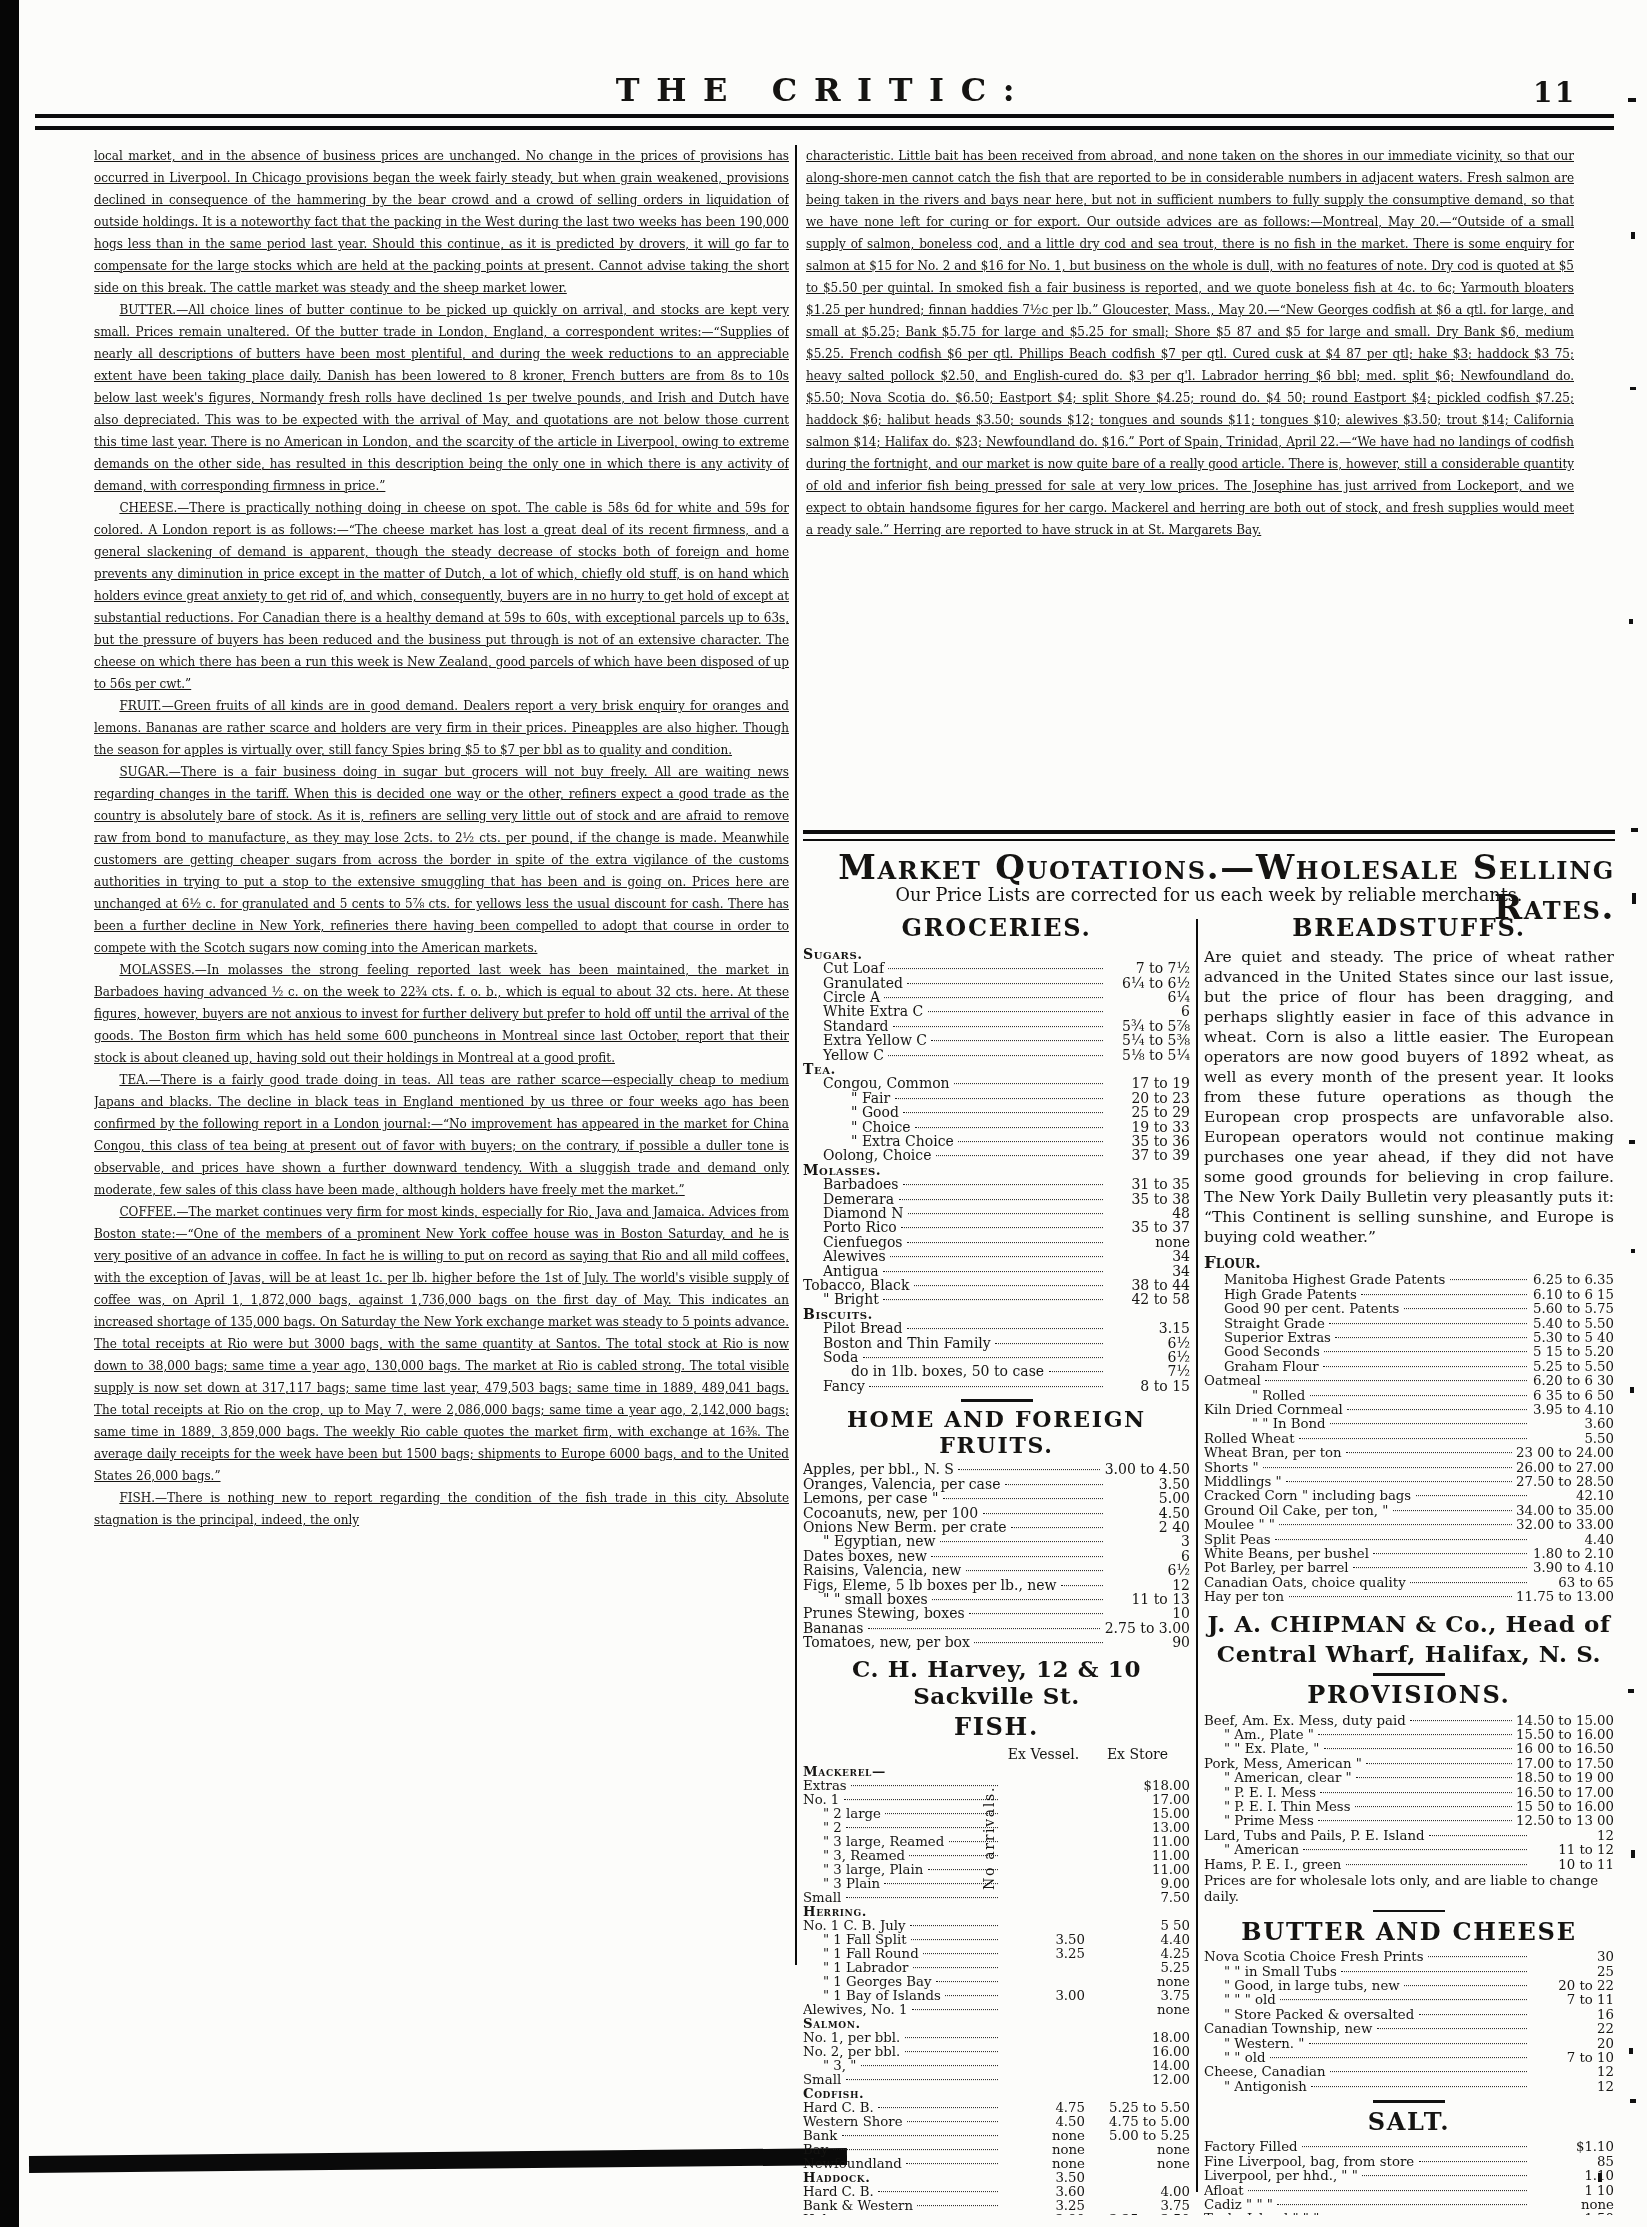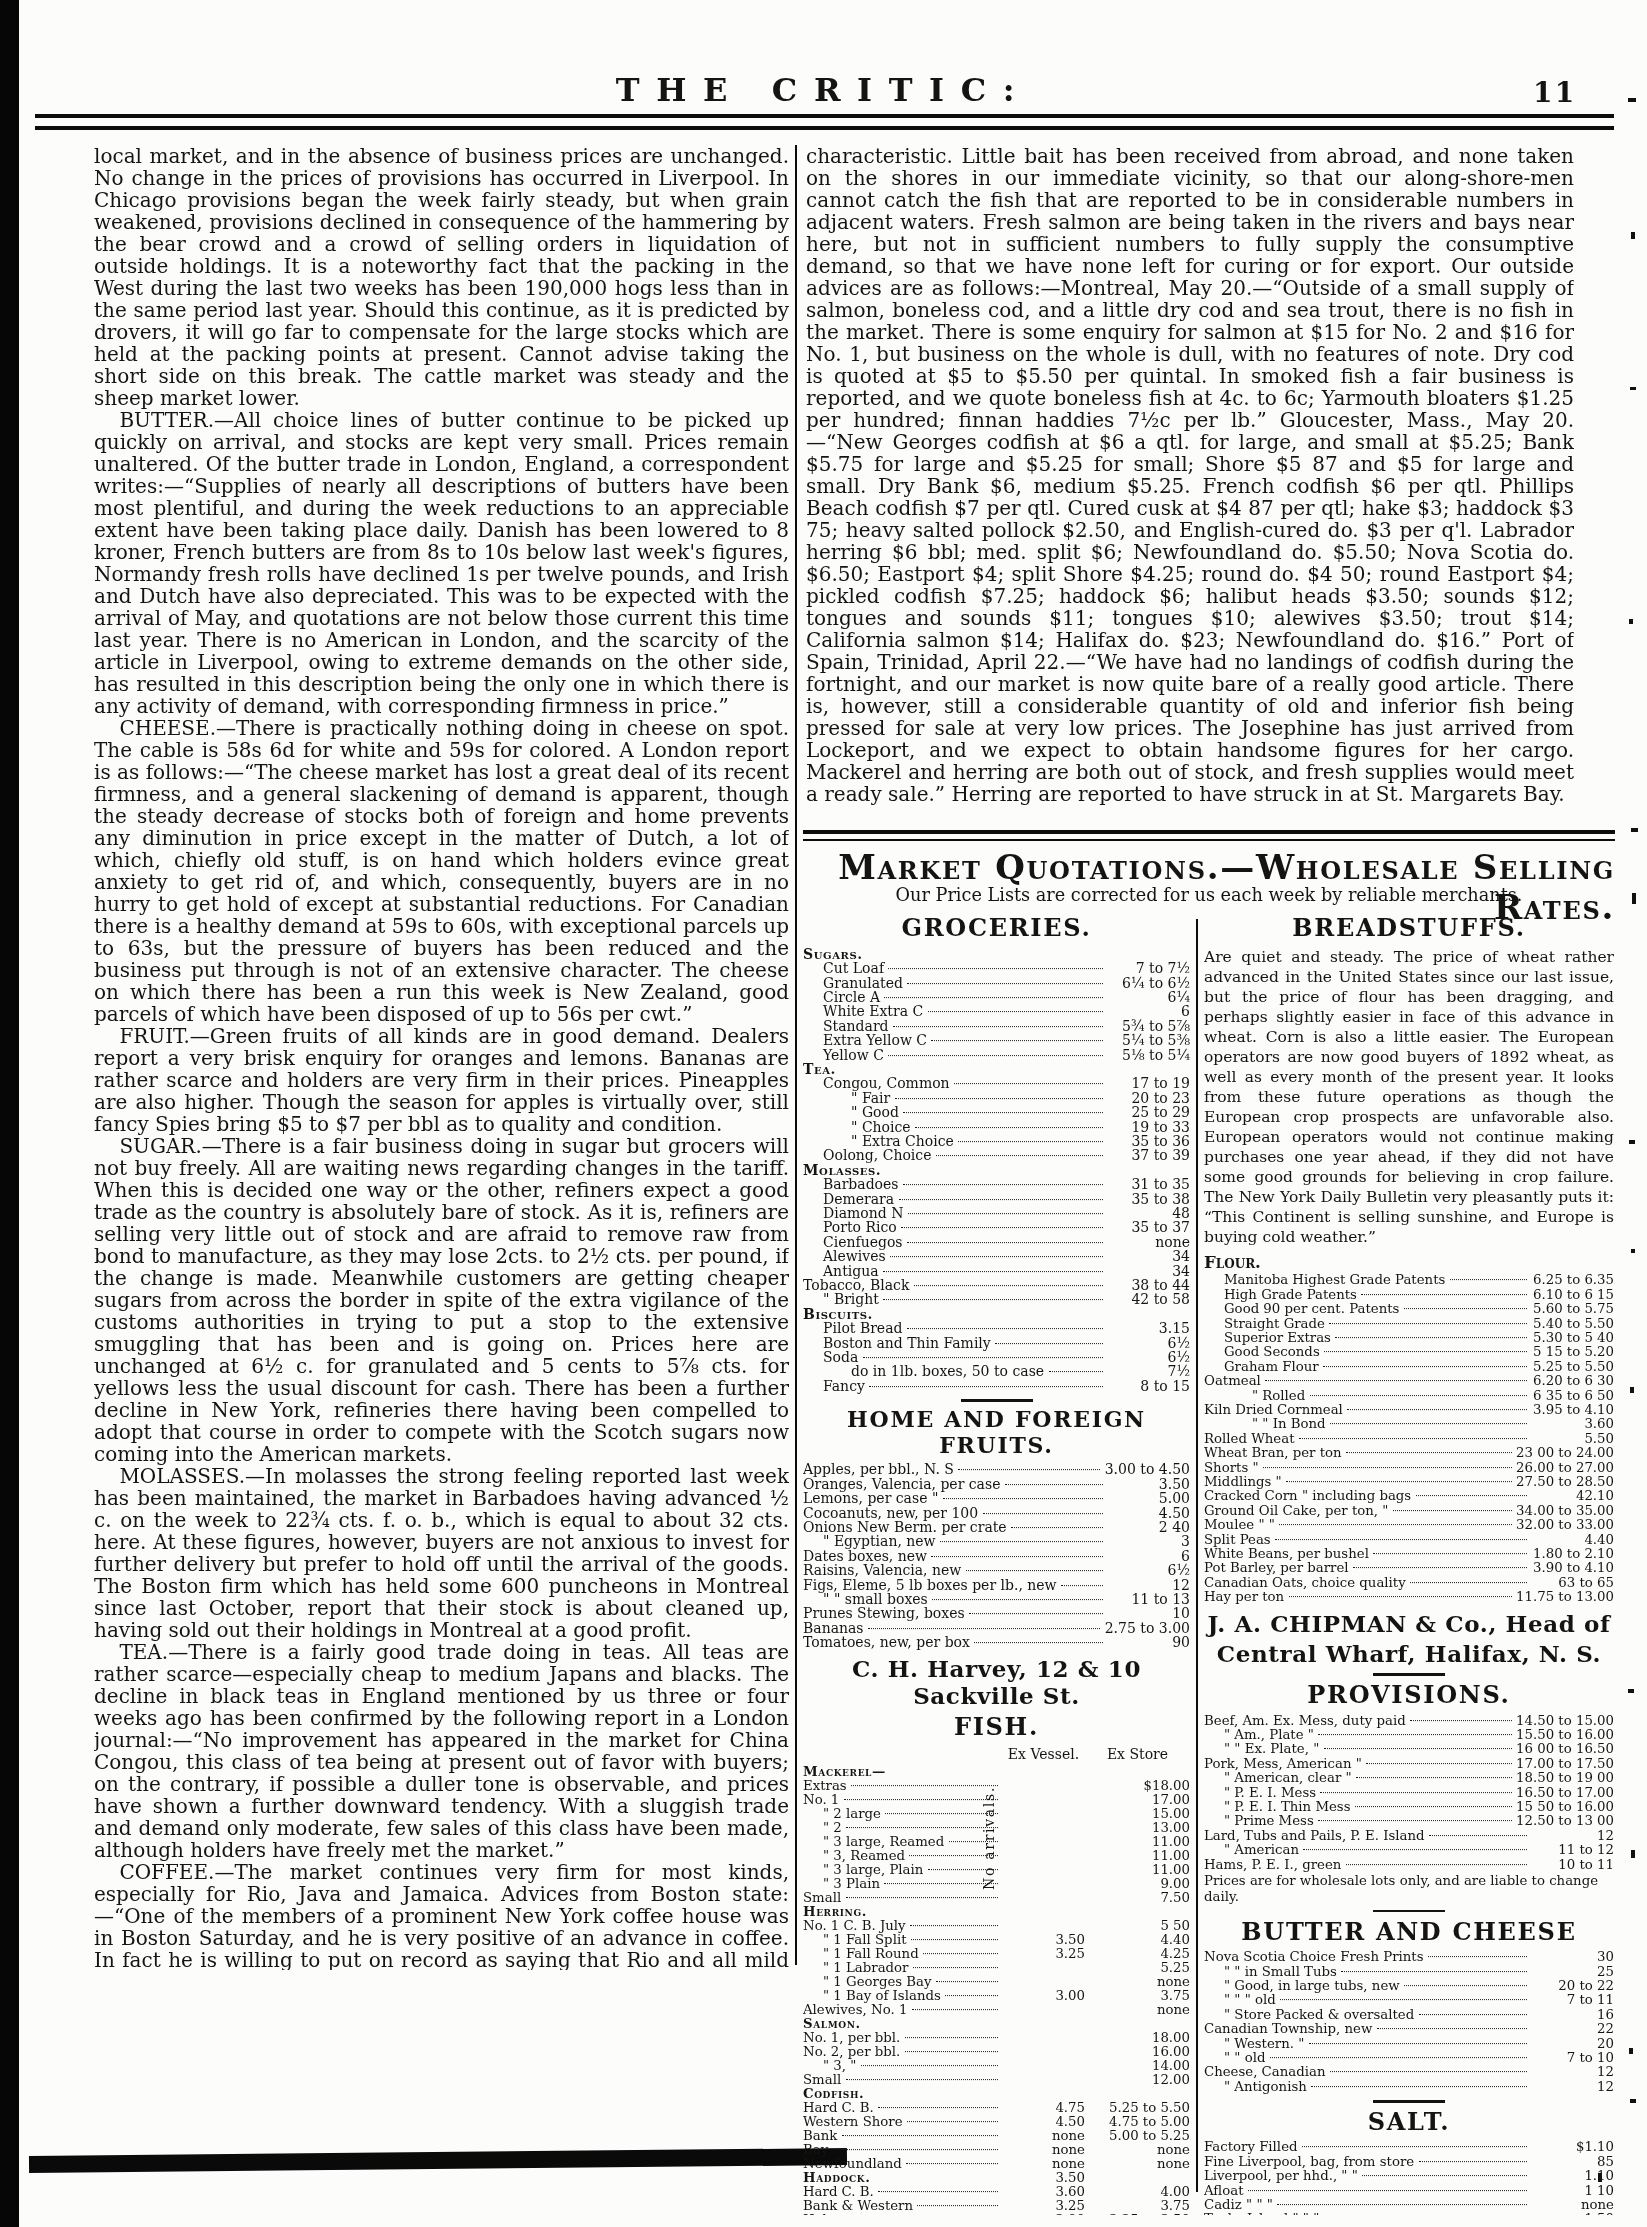--- a/index.html
+++ b/index.html
@@ -8,21 +8,21 @@
   
   .edge-bar{position:absolute;left:0;top:0;width:19px;height:2227px;background:#060606;}
   .bottom-smear{position:absolute;left:29px;top:2152px;width:818px;height:16.6px;background:#0a0a0a;transform:rotate(-0.55deg);}
   .speck{position:absolute;background:#111;}
   
   .masthead{position:absolute;top:71px;left:0;width:1647px;text-align:center;
             font-size:32px;font-weight:bold;letter-spacing:16.6px;}
   .pagenum{position:absolute;top:76px;left:1533px;font-size:28px;font-weight:bold;letter-spacing:2.2px;}
   .rule{position:absolute;background:#0c0c0c;}
   
-  .bodycol{position:absolute;font-size:20px;line-height:22px;text-align:justify;overflow:hidden;}
+  .bodycol{position:absolute;font-size:12px;line-height:22px;text-align:justify;overflow:hidden;text-decoration:underline;}
   .bodycol p{margin:0;text-indent:25.4px;}
   .bodycol p.noindent{text-indent:0;}
   #left-col{top:145px;left:94px;width:695px;height:1825px;}
   #right-col{top:145px;left:806px;width:768px;height:674px;}
   
   .mkt-title{position:absolute;top:847px;left:803px;width:812px;text-align:right;
              font-variant:small-caps;font-weight:bold;font-size:34px;letter-spacing:1.7px;}
   .mkt-sub{position:absolute;top:885px;left:803px;width:812px;text-align:center;font-size:17.7px;}
   .subcol{position:absolute;top:910px;overflow:hidden;}
   #subcol-left{left:803px;width:387px;height:1305px;}

